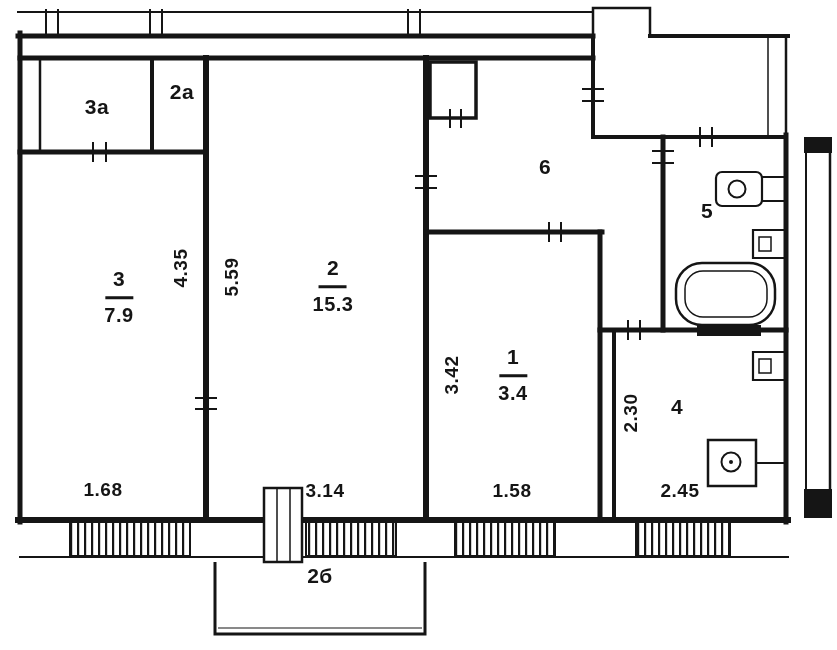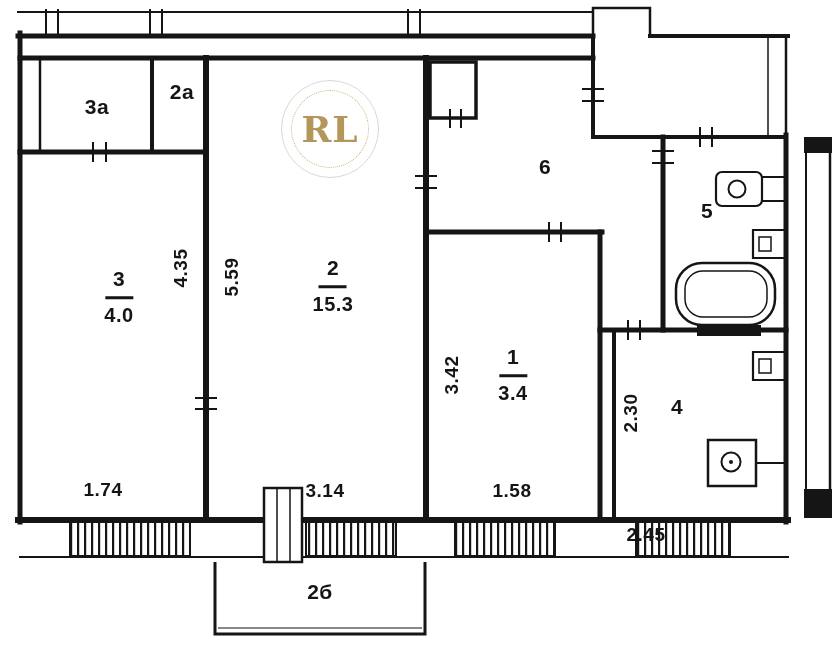--- a/index.html
+++ b/index.html
@@ -151,49 +151,46 @@
       <rect x="759" y="359" width="12" height="14" stroke-width="1.5"></rect>
     </g>
     <g stroke="#151515" fill="none">
       <rect x="708" y="440" width="48" height="46" stroke-width="2.5"></rect>
       <circle cx="731" cy="462" r="9.5" stroke-width="2"></circle>
       <circle cx="731" cy="462" r="2" fill="#151515" stroke="none"></circle>
       <line x1="756" y1="463" x2="786" y2="463" stroke-width="2"></line>
     </g>
   </svg>
 
-  <div class="logo">
-    <span class="logo-text">RL</span>
-  </div>
 
   <div class="lbl" style="left:97px;top:107px;">3а</div>
   <div class="lbl" style="left:182px;top:92px;">2а</div>
   <div class="lbl" style="left:545px;top:167px;">6</div>
   <div class="lbl" style="left:707px;top:211px;">5</div>
   <div class="lbl" style="left:677px;top:407px;">4</div>
-  <div class="lbl" style="left:320px;top:592px;">2б</div>
+  <div class="lbl" style="left:320px;top:576px;">2б</div>
 
   <div class="area-group" style="left:119px;top:297px;">
     <span class="num">3</span>
     <span class="rule"></span>
-    <span class="val">4.0</span>
+    <span class="val">7.9</span>
   </div>
   <div class="area-group" style="left:333px;top:286px;">
     <span class="num">2</span>
     <span class="rule"></span>
     <span class="val">15.3</span>
   </div>
   <div class="area-group" style="left:513px;top:375px;">
     <span class="num">1</span>
     <span class="rule"></span>
     <span class="val">3.4</span>
   </div>
 
   <div class="lbl dim vert" style="left:181px;top:268px;">4.35</div>
   <div class="lbl dim vert" style="left:232px;top:277px;">5.59</div>
   <div class="lbl dim vert" style="left:452px;top:375px;">3.42</div>
   <div class="lbl dim vert" style="left:631px;top:413px;">2.30</div>
-  <div class="lbl dim" style="left:103px;top:490px;">1.74</div>
+  <div class="lbl dim" style="left:103px;top:490px;">1.68</div>
   <div class="lbl dim" style="left:325px;top:491px;">3.14</div>
   <div class="lbl dim" style="left:512px;top:491px;">1.58</div>
-  <div class="lbl dim" style="left:646px;top:491px;margin-top:44px;">2.45</div>
+  <div class="lbl dim" style="left:680px;top:491px;">2.45</div>
 
 </div>
 
 </body></html>

